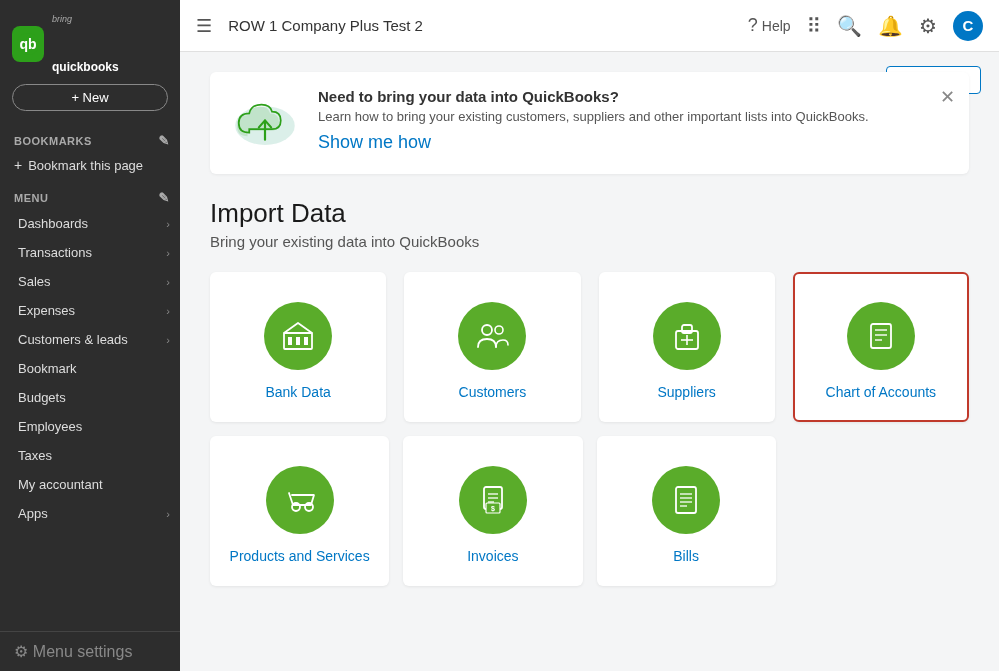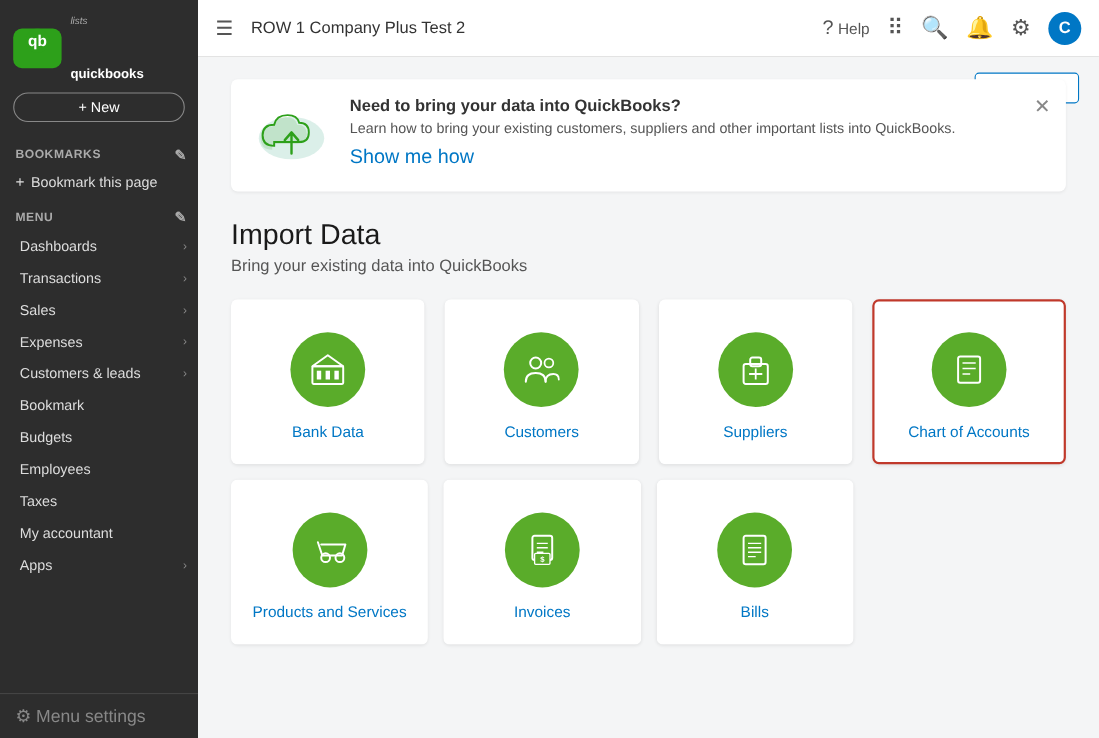--- a/index.html
+++ b/index.html
@@ -16,25 +16,25 @@
       height: 100%;
       overflow-y: auto;
     }
     .sidebar-logo {
       display: flex;
       align-items: center;
       padding: 14px 12px 10px 12px;
       gap: 8px;
     }
     .logo-icon {
-      width: 44px;
+      width: 32px;
       height: 36px;
       background: #2da01a;
       border-radius: 8px;
-      display: flex; justify-content: center;
+      display: flex; align-items: center; justify-content: center;
       flex-shrink: 0;
     }
     .new-btn {
       margin: 0 12px 12px 12px;
       border: 1px solid #888;
       background: transparent;
       color: #fff;
       border-radius: 20px;
       padding: 5px 0;
       font-size: 13px;
@@ -217,21 +217,21 @@
 
 <nav class="sidebar">
   <div class="sidebar-logo">
     <div class="logo-icon">
       <svg width="22" height="22" viewBox="0 0 22 22" fill="none">
         <circle cx="11" cy="11" r="11" fill="#2da01a"></circle>
         <text x="11" y="16" text-anchor="middle" fill="white" font-size="14" font-weight="bold" font-family="Arial">qb</text>
       </svg>
     </div>
     <div>
-      <div style="font-size:9px;color:#aaa;font-style:italic;">lists</div>
+      <div style="font-size:9px;color:#aaa;font-style:italic;">bring</div>
       <div style="font-size:12px;color:#fff;font-weight:700;margin-top:36px;">quickbooks</div>
     </div>
   </div>
 
   <button class="new-btn">+ New</button>
 
   <div class="sidebar-section">
     <div class="sidebar-section-header">
       <span>BOOKMARKS</span>
       <span class="section-edit-icon">✎</span>

